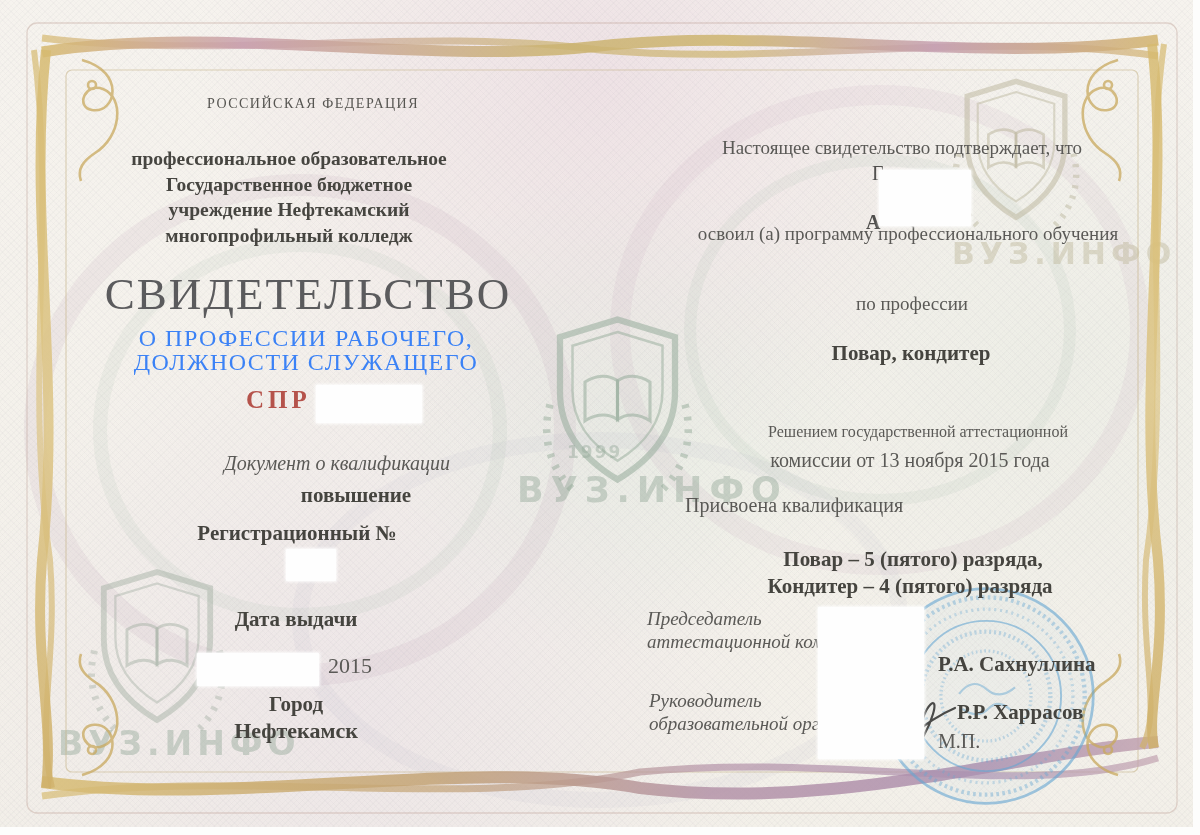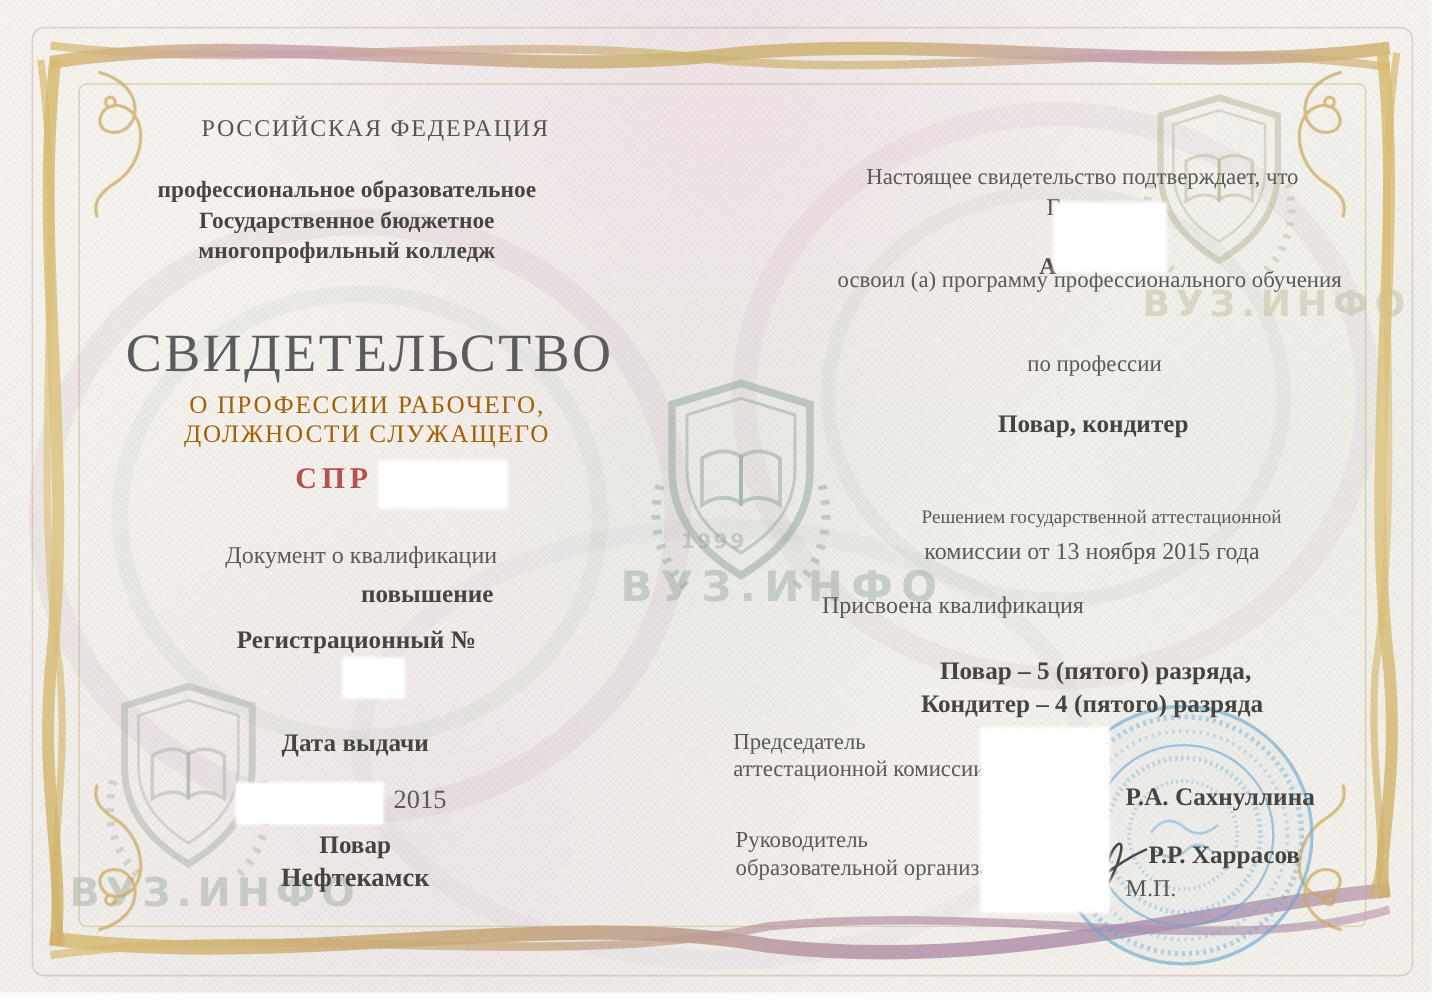--- a/index.html
+++ b/index.html
@@ -27,33 +27,33 @@
   .wm-text{
     position:absolute;font-family:"DejaVu Sans","Liberation Sans",sans-serif;
     font-weight:bold;letter-spacing:5px;pointer-events:none;white-space:nowrap;
   }
   .wm-green{color:rgba(148,168,152,.45);}
   .wm-beige{color:rgba(185,178,148,.42);}
   
   .t{position:absolute;white-space:nowrap;z-index:6;}
   .ctr{transform:translateX(-50%);}
   .b{font-weight:bold;}
-  .i{}
+  .i{font-style:italic;margin-left:36px;}
   .gray{color:#5a5956;}
   .ink{color:#45443f;}
   .sm{font-size:19px;}
   .md{font-size:21px;}
   
-  .country{font-size:20px;letter-spacing:1.5px;color:#565551;}
+  .country{font-size:14px;letter-spacing:1.5px;color:#565551;}
   .institution{
     position:absolute;left:108px;top:146px;width:362px;text-align:center;
     font-weight:bold;font-size:19.5px;line-height:1.32;color:#464540;z-index:6;
   }
   .cert-title{font-size:45px;letter-spacing:2px;color:#5b5b5d;font-weight:500;}
-  .cert-sub{font-size:21px;letter-spacing:1.5px;color:#a16207;}
+  .cert-sub{font-size:24px;letter-spacing:1.5px;color:#3b82f6;}
   .serial{font-size:25px;font-weight:bold;letter-spacing:4px;color:#b5534b;}
   .redact{position:absolute;background:#fefefe;z-index:8;border-radius:1px;box-shadow:0 0 3px 1px rgba(255,255,255,.9);}
   .frag{z-index:7;}
   .sig-label{font-size:19px;line-height:1.22;}
   .stamp-wrap{position:absolute;left:858px;top:578px;width:256px;height:236px;z-index:4;opacity:.62;}
   .sig-svg{position:absolute;left:905px;top:688px;z-index:6;}
 </style>
 </head>
 <body>
 
@@ -175,20 +175,21 @@
     <path d="M85,108 q12,-16 26,-4 q12,10 26,-2" stroke-width="2" opacity=".8"></path>
     <path d="M88,122 q14,10 24,0 q10,-10 22,2" stroke-width="2" opacity=".8"></path>
   </g>
 </svg>
 
 <div class="t ctr country" style="left:313px;top:96px;">РОССИЙСКАЯ ФЕДЕРАЦИЯ</div>
 
 <div class="institution">
   <div>профессиональное образовательное</div>
   <div>Государственное бюджетное</div>
+  <div>учреждение Нефтекамский</div>
   <div>многопрофильный колледж</div>
 </div>
 
 <div class="t ctr cert-title" style="left:308px;top:268px;">СВИДЕТЕЛЬСТВО</div>
 <div class="t ctr cert-sub" style="left:306px;top:325px;">О ПРОФЕССИИ РАБОЧЕГО,</div>
 <div class="t ctr cert-sub" style="left:306px;top:349px;">ДОЛЖНОСТИ СЛУЖАЩЕГО</div>
 
 <div class="t serial" style="left:246px;top:386px;">
   <span>СПР</span>
   <span style="margin-left:14px;">00</span>
@@ -198,21 +199,21 @@
 <div class="t ctr i sm gray" style="left:301px;top:452px;font-size:20px;">Документ о квалификации</div>
 <div class="t ctr b md ink" style="left:356px;top:483px;">повышение</div>
 
 <div class="t ctr b md ink" style="left:297px;top:521px;">Регистрационный №</div>
 <div class="redact" style="left:286px;top:549px;width:50px;height:32px;"></div>
 
 <div class="t ctr b md ink" style="left:296px;top:607px;">Дата выдачи</div>
 <div class="redact" style="left:197px;top:653px;width:122px;height:33px;"></div>
 <div class="t md gray" style="left:328px;top:653px;font-size:22px;">2015</div>
 
-<div class="t ctr b md ink" style="left:296px;top:692px;">Повар</div>
+<div class="t ctr b md ink" style="left:296px;top:692px;">Город</div>
 <div class="t ctr b ink" style="left:296px;top:718px;font-size:22px;">Нефтекамск</div>
 
 <div class="t ctr sm gray" style="left:902px;top:137px;">Настоящее свидетельство подтверждает, что</div>
 
 <div class="t sm frag" style="left:872px;top:162px;font-size:20px;">Г</div>
 <div class="t b frag" style="left:866px;top:211px;font-size:20px;">А</div>
 <div class="redact" style="left:879px;top:170px;width:92px;height:56px;"></div>
 
 <div class="t ctr sm gray" style="left:908px;top:223px;">освоил (а) программу профессионального обучения</div>
 

